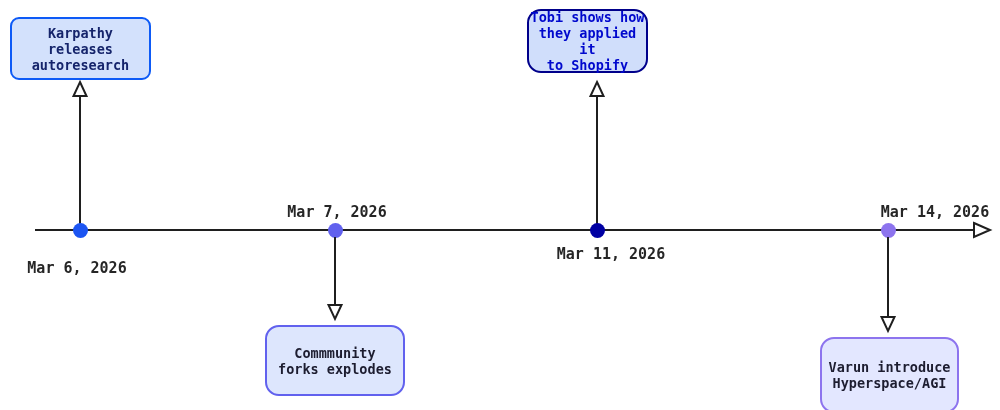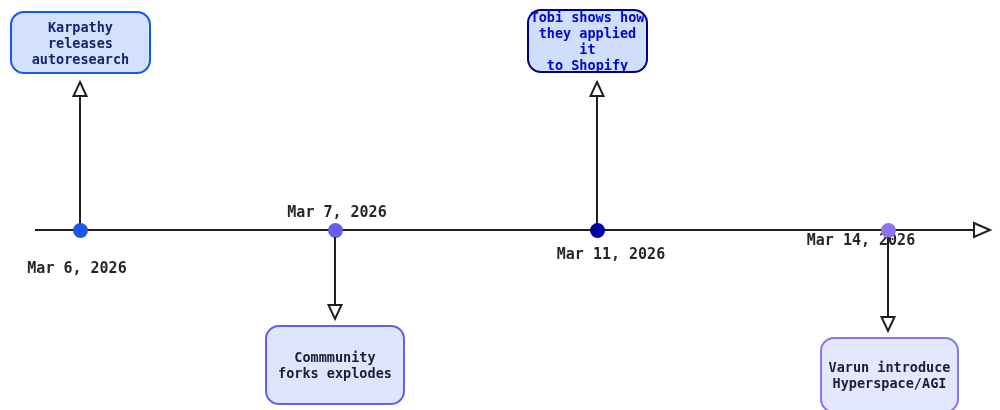--- a/index.html
+++ b/index.html
@@ -70,62 +70,62 @@
 <body>
 
 <div class="canvas">
 
   <div class="axis-line" style="left:35px; top:228.5px; width:941px;"></div>
   <svg class="arrow-svg" style="left:972px; top:221px;" width="20" height="18">
     <polygon points="2,2 18,9 2,16"></polygon>
   </svg>
 
   <div>
-    <div class="event-card" style="left: 10px; top: 11px; width: 141px; height: 63px; background-color: rgb(211, 225, 252); border-color: rgb(13, 90, 246);">
+    <div class="event-card" style="left: 10px; top: 17px; width: 141px; height: 63px; background-color: rgb(211, 225, 252); border-color: rgb(13, 90, 246); border-radius: 9px;">
       <div class="event-title" style="color: rgb(21, 36, 107);">Karpathy
 releases
 autoresearch</div>
     </div>
     <svg class="arrow-svg" style="left:72px; top:80px;" width="16" height="18">
       <polygon points="8,2 14.5,16 1.5,16"></polygon>
     </svg>
     <div class="connector" style="left:79px; top:96px; height:128px;"></div>
     <div class="dot" style="left: 72.5px; top: 222.5px; background-color: rgb(28, 85, 242);"></div>
     <div class="date-label" style="left:77px; top:245px;margin-top:14px;">Mar 6, 2026</div>
   </div>
 
   <div>
     <div class="date-label" style="left:337px; top:203px;">Mar 7, 2026</div>
     <div class="dot" style="left: 327.5px; top: 222.5px; background-color: rgb(97, 97, 238);"></div>
     <div class="connector" style="left:334px; top:237px; height:68px;"></div>
     <svg class="arrow-svg" style="left:327px; top:303px;" width="16" height="18">
       <polygon points="1.5,2 14.5,2 8,16"></polygon>
     </svg>
-    <div class="event-card" style="left: 265px; top: 325px; width: 140px; height: 80px; background-color: rgb(221, 230, 253); border-color: rgb(97, 97, 238);">
+    <div class="event-card" style="left: 265px; top: 325px; width: 140px; height: 71px; background-color: rgb(221, 230, 253); border-color: rgb(97, 97, 238);">
       <div class="event-title" style="color: rgb(29, 29, 48);">Commmunity
 forks explodes</div>
     </div>
   </div>
 
   <div>
     <div class="event-card" style="left: 527px; top: 9px; width: 121px; height: 64px; background-color: rgb(208, 222, 251); border-color: rgb(0, 0, 139);">
       <div class="event-title" style="color: rgb(0, 8, 205);">Tobi shows how
 they applied it
 to Shopify</div>
     </div>
     <svg class="arrow-svg" style="left:589px; top:80px;" width="16" height="18">
       <polygon points="8,2 14.5,16 1.5,16"></polygon>
     </svg>
     <div class="connector" style="left:596px; top:96px; height:128px;"></div>
     <div class="dot" style="left: 589.5px; top: 222.5px; background-color: rgb(0, 0, 163);"></div>
     <div class="date-label" style="left:595px; top:245px;padding-left:32px;">Mar 11, 2026</div>
   </div>
 
   <div>
-    <div class="date-label" style="left:861px; top:203px;margin-top:28px;">Mar 14, 2026</div>
+    <div class="date-label" style="left:935px; top:203px;">Mar 14, 2026</div>
     <div class="dot" style="left: 880.5px; top: 222.5px; background-color: rgb(141, 116, 238);"></div>
     <div class="connector" style="left:887px; top:237px; height:80px;"></div>
     <svg class="arrow-svg" style="left:880px; top:315px;" width="16" height="18">
       <polygon points="1.5,2 14.5,2 8,16"></polygon>
     </svg>
     <div class="event-card" style="left: 820px; top: 337px; width: 139px; height: 76px; background-color: rgb(227, 231, 255); border-color: rgb(141, 116, 238);">
       <div class="event-title" style="color: rgb(29, 29, 48);">Varun introduce
 Hyperspace/AGI</div>
     </div>
   </div>

